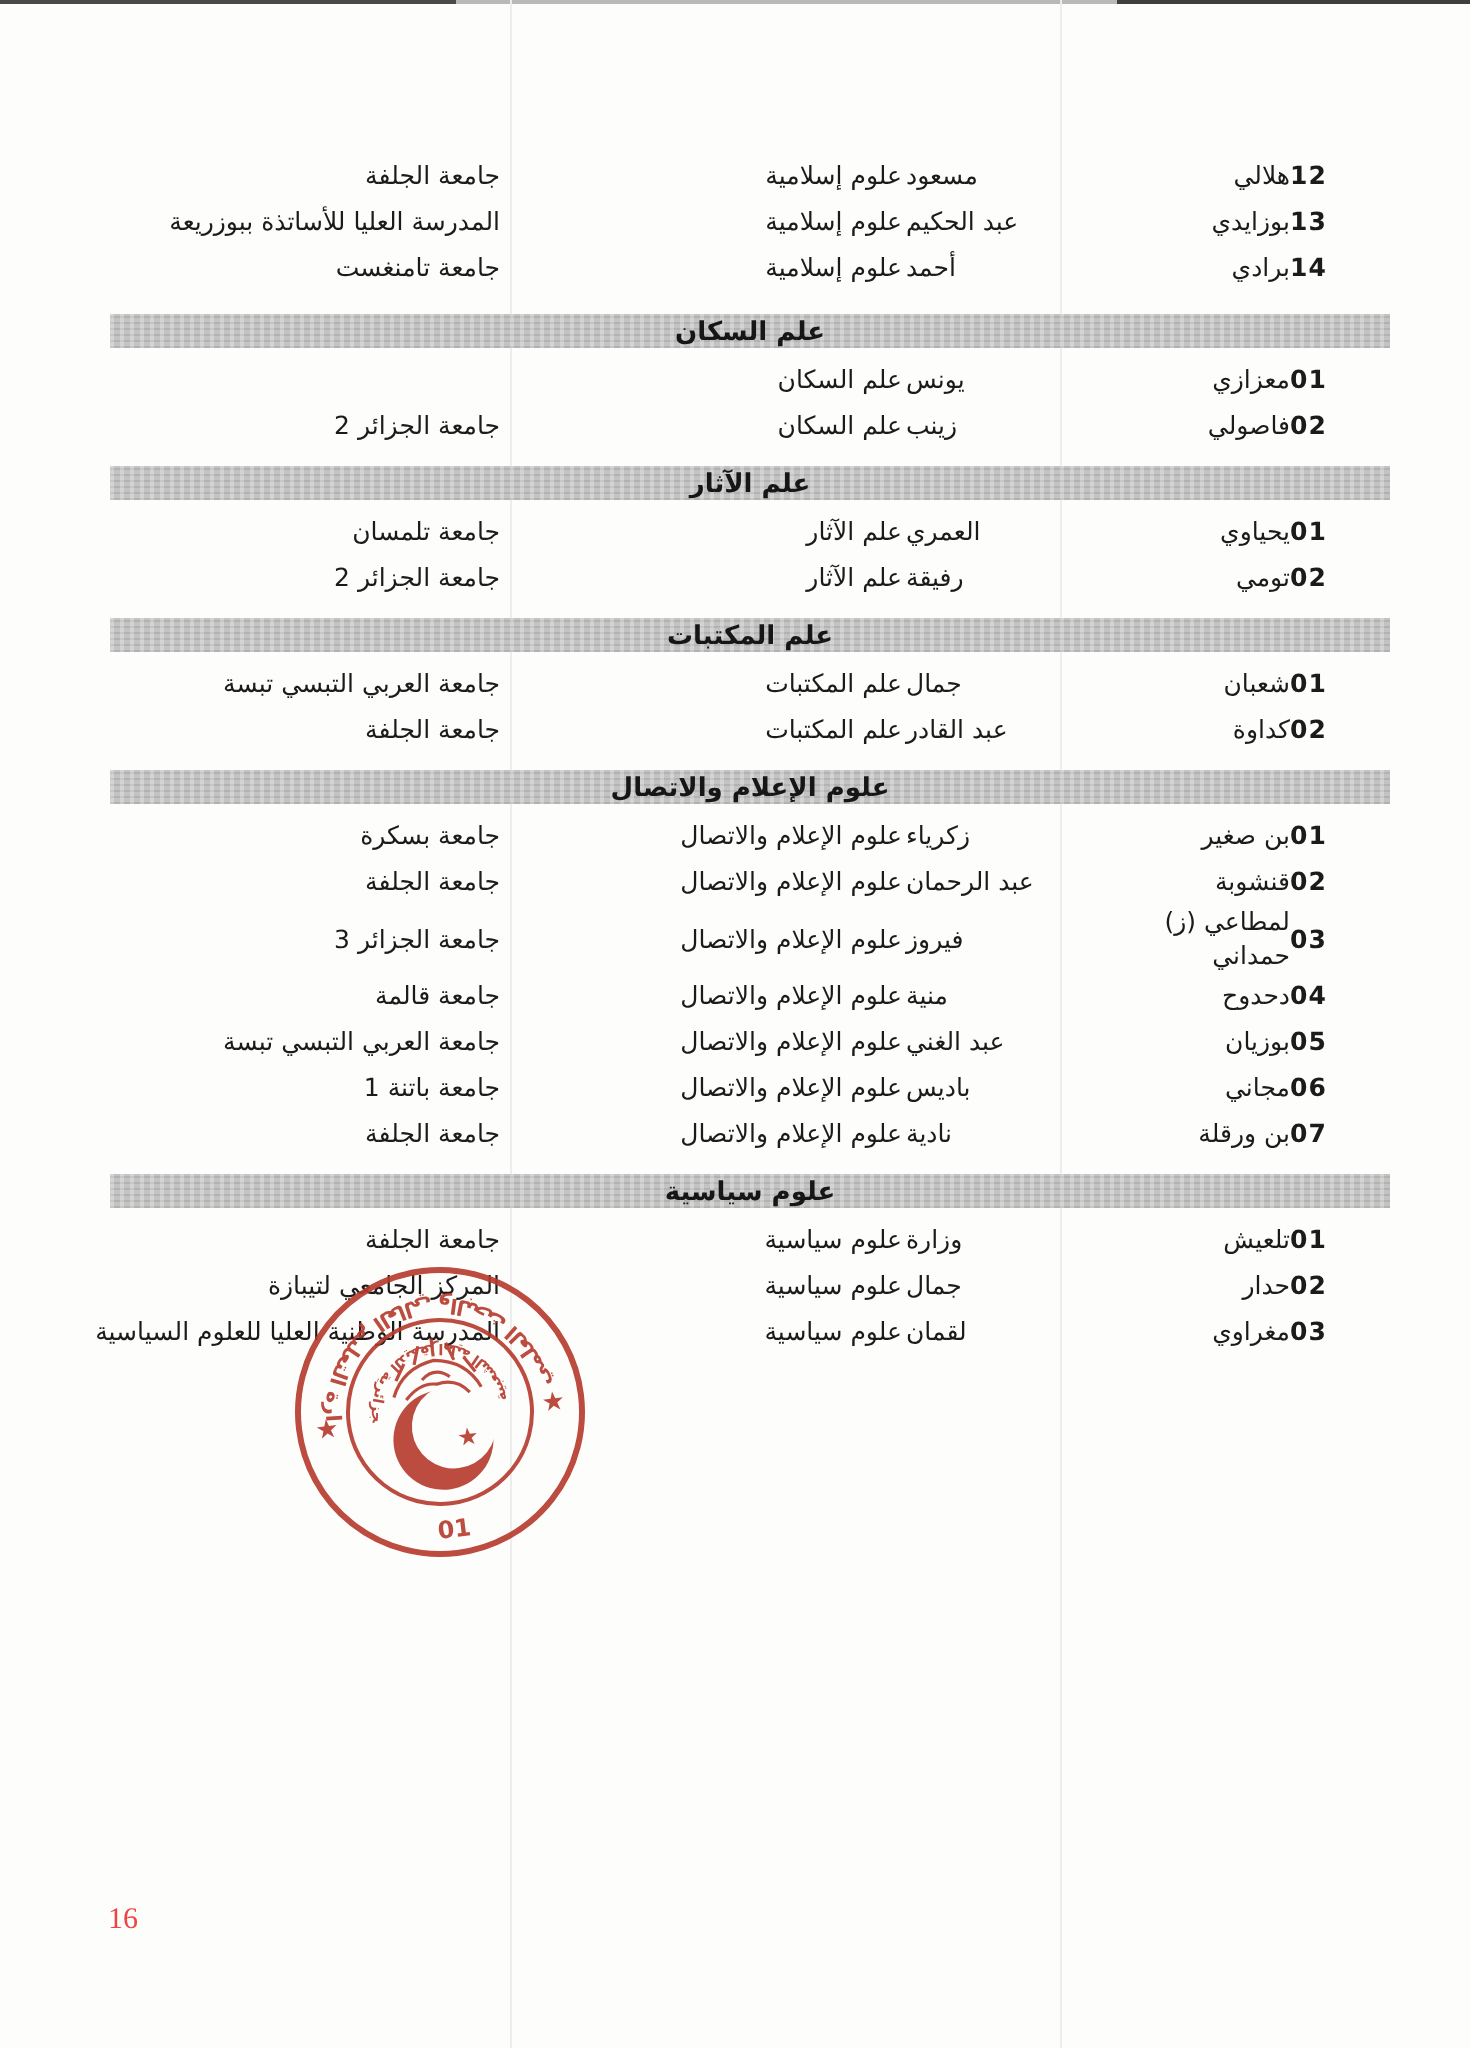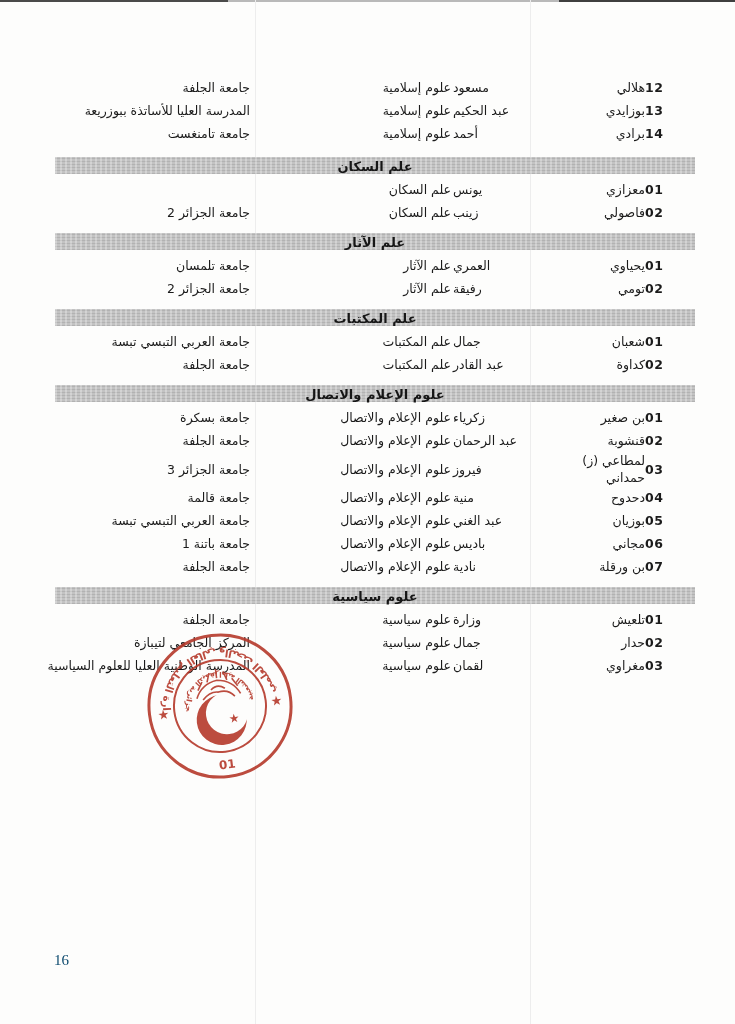--- a/index.html
+++ b/index.html
@@ -38,21 +38,21 @@
   }
   .bar-title { font-weight:bold; font-size:13px; color:#161616; transform:translateY(1px); }
 
   
   .stamp { position:absolute; left:140px; top:626px; width:160px; height:160px;
            transform:rotate(-7deg); opacity:.9; }
   .stamp svg text { fill:#b5392b; }
 
   
   .page-num { position:absolute; left:54px; top:952px;
-    font-family:"Liberation Serif", serif; font-size:15px; color:#0c4a6e; }
+    font-family:"Liberation Serif", serif; font-size:15px; color:#ef4444; }
 </style>
 </head>
 <body>
 
 <div class="page">
 
   <div class="scan-topline"></div>
   <div class="scan-vline v1"></div>
   <div class="scan-vline v2"></div>
 

